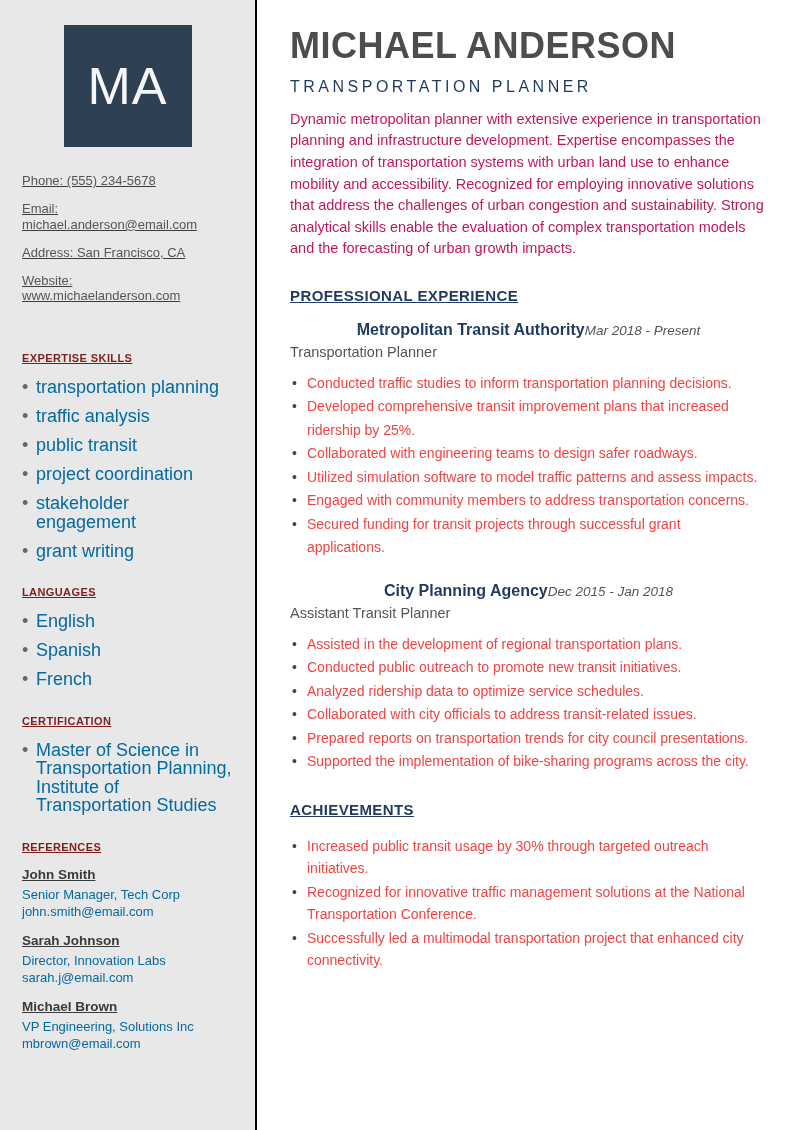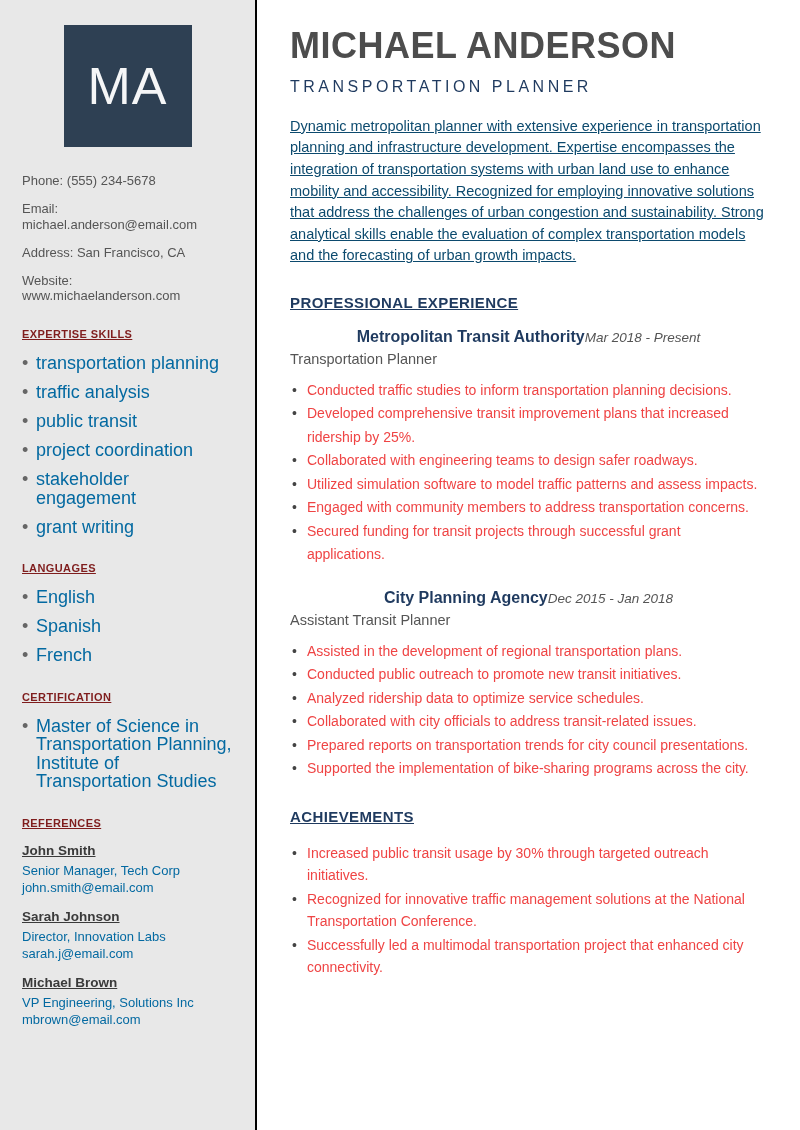--- a/index.html
+++ b/index.html
@@ -21,21 +21,21 @@
   }
   .avatar {
     width: 128px; height: 122px;
     background: #2e4053;
     margin: 0 auto 26px auto;
     display: flex; align-items: center; justify-content: center;
   }
   .avatar span {
     color: #f5f6f7; font-size: 52px; font-weight: 400; letter-spacing: 1px;
   }
-  .contact { margin-bottom: 24px; }
+  .contact { margin-bottom: 48px; text-decoration: underline; }
   .contact div {
     font-size: 13px; color: #555; margin-bottom: 12.5px; line-height: 1.2;
   }
   .side-section { margin-bottom: 26px; }
   .side-heading {
     color: #7f1d1d; font-weight: bold; font-size: 11px;
     letter-spacing: 0.4px; text-decoration: underline;
     margin-bottom: 14px;
   }
   .side-list { list-style: none; }
@@ -55,22 +55,22 @@
   .main { flex: 1; padding: 27px 33px 16px 33px; border-radius: 21px; }
   .name {
     font-size: 36px; font-weight: bold; color: #4d4d4d;
     letter-spacing: 0.5px; line-height: 1.05;
   }
   .job-title-top {
     font-size: 16px; color: #1f3a5f; letter-spacing: 3.5px;
     margin-top: 13px;
   }
   .summary {
-    margin-top: 20px; font-size: 14.5px; color: #0c4a6e;
-    line-height: 21.6px; max-width: 478px; text-decoration: underline;
+    margin-top: 13px; font-size: 14.5px; color: #be185d;
+    line-height: 21.6px; max-width: 478px;
   }
   .main-heading {
     color: #1f3a5f; font-weight: bold; font-size: 15px;
     letter-spacing: 0.4px; text-decoration: underline;
     margin-top: 27px; margin-bottom: 17px;
   }
   .job-header { display: flex; justify-content: center; align-items: baseline; }
   .company { font-size: 16px; font-weight: bold; color: #1f3a5f; }
   .dates { font-size: 13.5px; font-style: italic; color: #555; }
   .role { font-size: 14.5px; color: #555; margin-top: 5px; }

